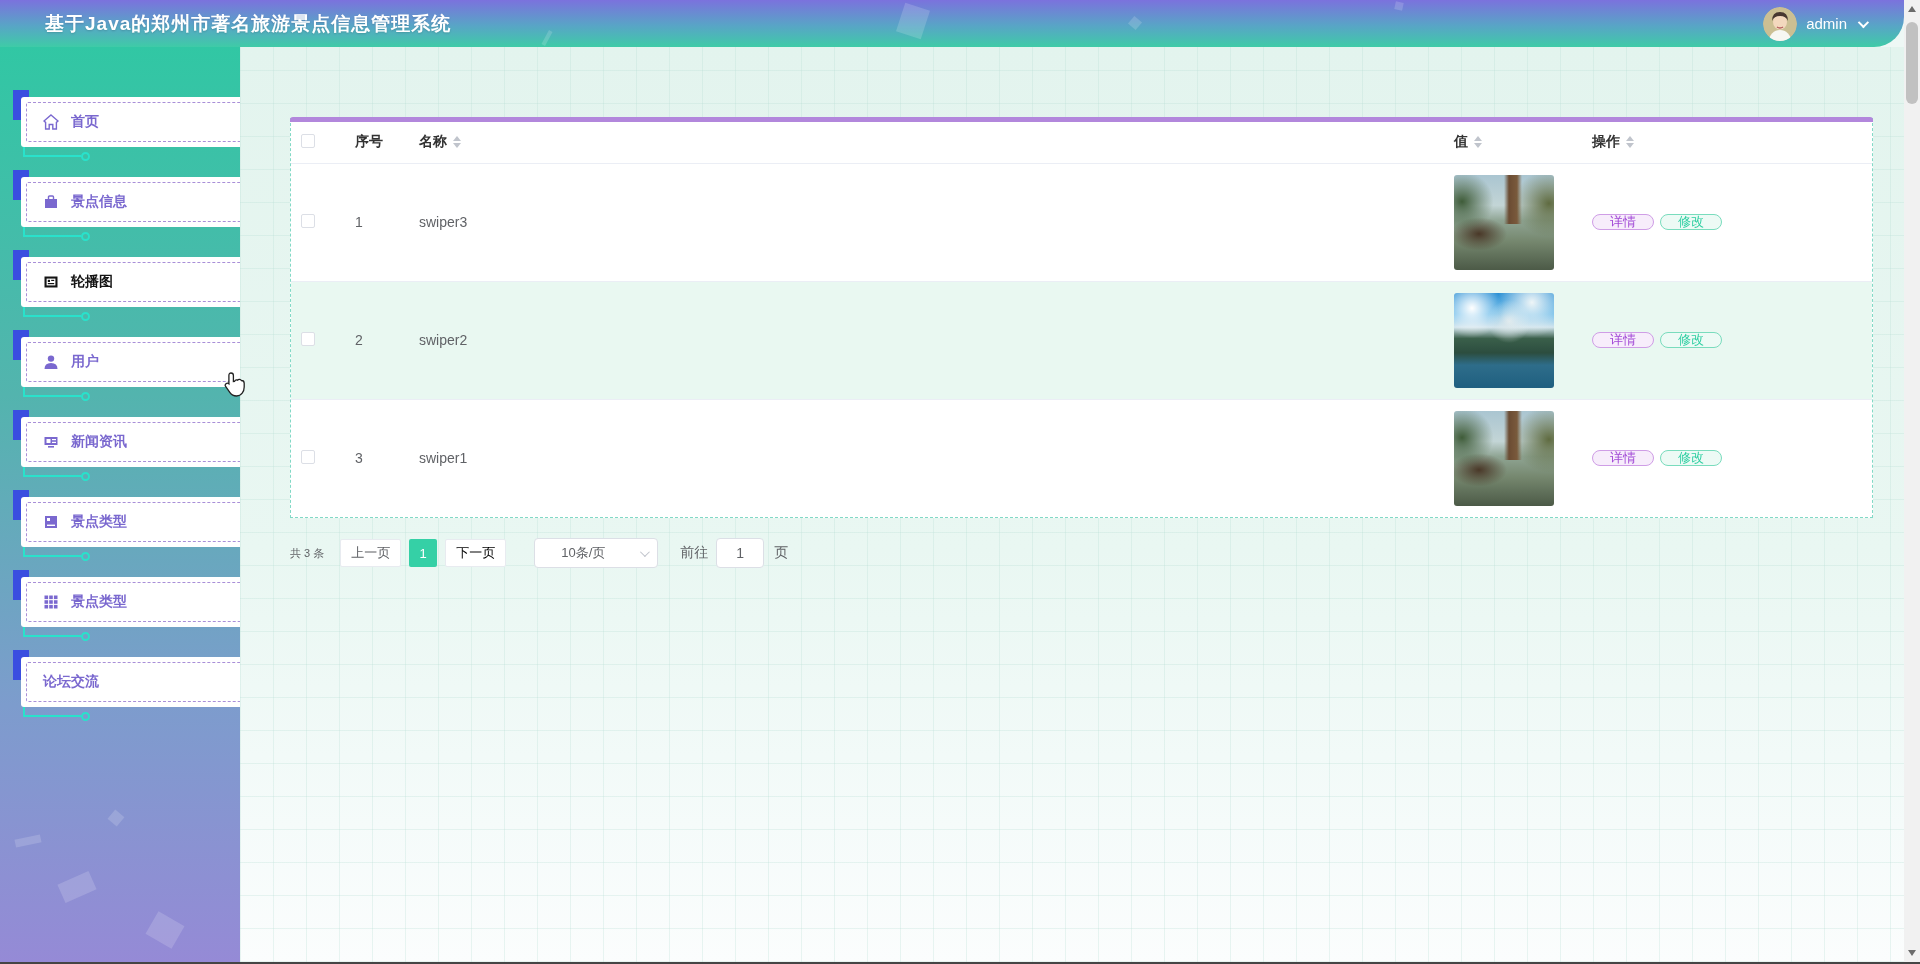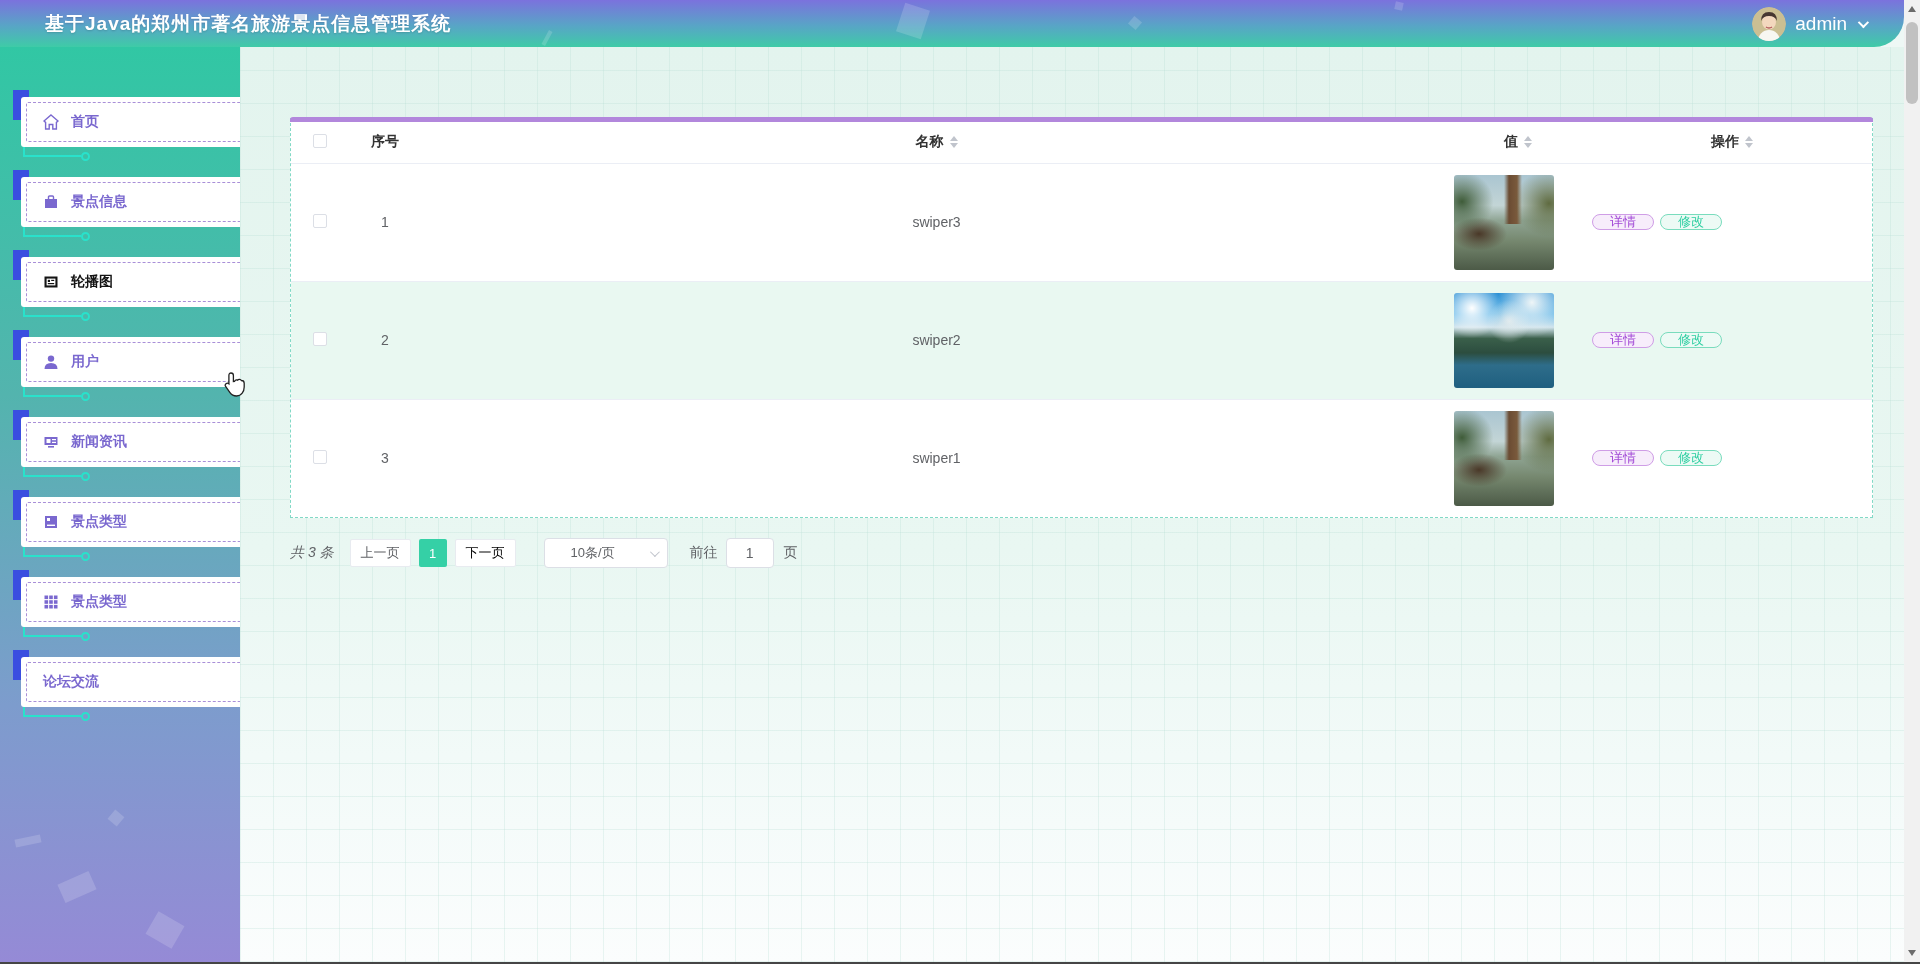--- a/index.html
+++ b/index.html
@@ -11,21 +11,21 @@
 
   
   .header { position:relative; height:47px;
     background:linear-gradient(180deg,#7b72dd 0%,#58a5c6 55%,#3fcba7 100%);
     border-radius:0 0 30px 0; z-index:5; overflow:hidden;
     display:flex; align-items:center; justify-content:space-between; }
   .header-title { color:#fff; font-size:19px; font-weight:bold; letter-spacing:1px;
     padding-left:45px; text-shadow:0 1px 2px rgba(0,0,0,.15); }
   .header-right { display:flex; align-items:center; gap:9px; padding-right:38px; }
   .avatar { width:34px; height:34px; border-radius:50%; overflow:hidden; flex:0 0 auto; }
-  .admin-name { color:#fff; font-size:19px; }
+  .admin-name { color:#fff; font-size:15px; }
   .caret-down-hdr { width:8px; height:8px; border-right:2px solid #fff; border-bottom:2px solid #fff;
     transform:rotate(45deg) translateY(-2px); margin-left:2px; }
   .confetti { position:absolute; background:rgba(255,255,255,.16); }
 
   
   .content-row { position:relative; display:flex; height:915px; }
 
   
   .sidebar { position:relative; width:240px; height:100%; flex:0 0 auto; overflow:hidden;
     background:linear-gradient(180deg,#31c7a4 0%,#53b4ae 38%,#7d9ccd 72%,#958ad6 100%); }
@@ -56,21 +56,21 @@
       repeating-linear-gradient(0deg, rgba(180,220,210,.28) 0 1px, transparent 1px 33px),
       repeating-linear-gradient(90deg, rgba(180,220,210,.28) 0 1px, transparent 1px 33px),
       linear-gradient(180deg,#e3f4ee 0%,#e9f7f2 55%,#f5fbfa 85%,#fbfdfd 100%); }
 
   .table-card { position:absolute; left:50px; top:71px; width:1583px;
     background:#fff; border:1px dashed #82d9c6; border-top:none; }
   .table-topbar { height:5px; background:#b287dc; border-radius:3px 3px 0 0; margin:-1px -1px 0 -1px; }
   table.grid { width:100%; border-collapse:collapse; table-layout:fixed; }
   col.c-check { width:48px; } col.c-index { width:76px; } col.c-name { width:auto; }
   col.c-value { width:128px; } col.c-ops { width:290px; }
-  th,td { text-align:center; vertical-align:middle; font-size:14px; }
+  th,td { text-align:left; vertical-align:middle; font-size:14px; }
   thead th { height:41px; color:#333; font-weight:bold; border-bottom:1px solid #ebeef5; }
   tbody td { height:118px; color:#606266; border-bottom:1px solid #ebeef5; }
   tbody tr:last-child td { border-bottom:none; }
   tbody tr.striped { background:#e9f8f1; }
   .cell-check { padding-left:10px; }
   .cell-index { padding-left:16px; }
   .cell-name { padding-left:4px; }
   .checkbox { width:14px; height:14px; background:#fff; border:1px solid #dcdfe6; border-radius:2px; }
   .sort-caret { display:inline-flex; flex-direction:column; gap:2px; margin-left:6px; vertical-align:1px; }
   .sort-caret i { width:0; height:0; border-left:4px solid transparent; border-right:4px solid transparent; }
@@ -93,21 +93,21 @@
 
   .ops { display:flex; gap:6px; padding-left:10px; }
   .btn-pill { height:16px; min-width:62px; padding:0 14px; border-radius:14px;
     font-size:13px; display:inline-flex; align-items:center; justify-content:center; cursor:pointer; }
   .btn-detail { color:#a249d6; border:1px solid #cf9de6; background:#f7edfb; }
   .btn-edit { color:#2fcfa2; border:1px solid #79dcbd; background:#edfaf5; }
 
   
   .pagination { position:absolute; left:50px; top:491px; display:flex; align-items:center;
     font-size:13px; color:#606266; }
-  .pg-total { margin-right:12px; font-size:14px;font-style:italic; }
+  .pg-total { margin-right:12px; font-size:11px; }
   .pg-btn { height:28px; padding:0 10px; background:#fff; border:1px solid #e8ebf0;
     border-radius:2px; display:inline-flex; align-items:center; color:#606266; cursor:pointer; margin:0 4px; font-size:13px; }
   .pg-btn.disabled { color:#000000; cursor:default; }
   .pg-num { width:28px; height:28px; border-radius:2px; background:#35d0a6; color:#fff;
     display:inline-flex; align-items:center; justify-content:center; font-size:13px; margin:0 4px; cursor:pointer; }
   .pg-select { width:124px; height:30px; background:#fff; border:1px solid #dcdfe6; border-radius:4px;
     margin:0 12px 0 24px; display:inline-flex; align-items:center; justify-content:space-between;
     padding:0 10px 0 26px; color:#606266; cursor:pointer; }
   .pg-select .chev { width:7px; height:7px; border-right:1.5px solid #c0c4cc; border-bottom:1.5px solid #c0c4cc;
     transform:rotate(45deg) translateY(-2px); }

